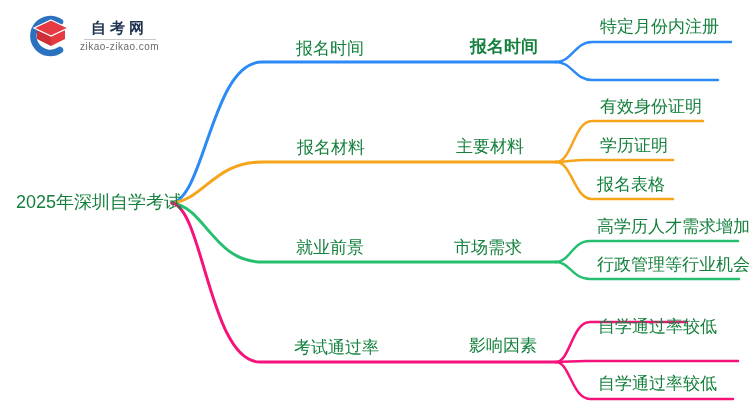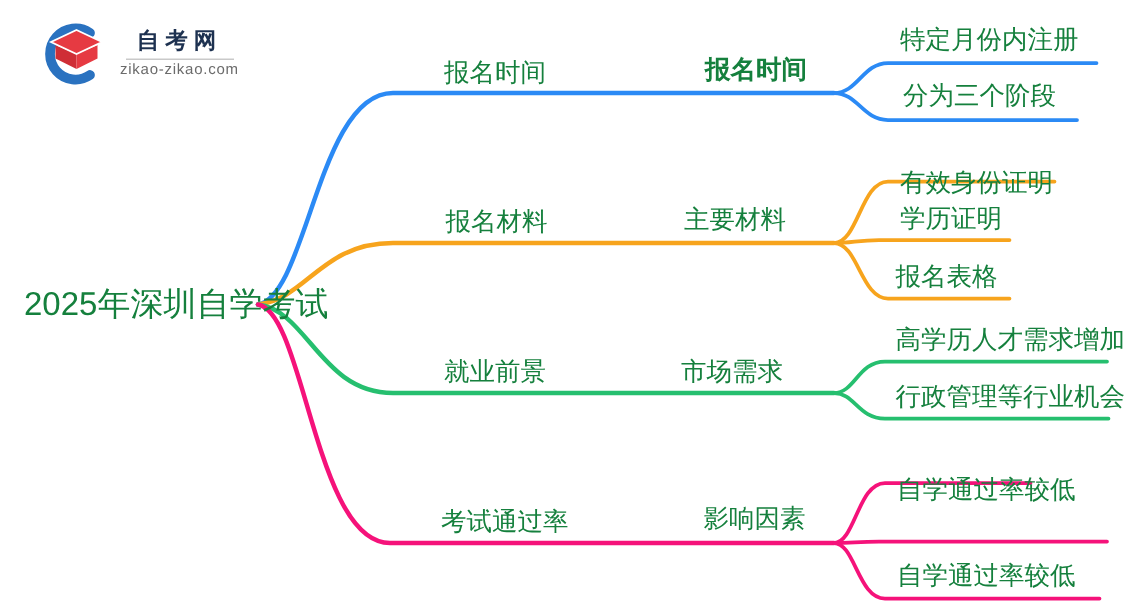--- a/index.html
+++ b/index.html
@@ -5,21 +5,21 @@
   html,body{margin:0;padding:0;background:#fff;}
   .stage{
     position:relative;width:750px;height:410px;background:#ffffff;overflow:hidden;
     font-family:"Liberation Sans",sans-serif;color:#1b1b1b;
   }
   .lines{position:absolute;left:0;top:0;}
   .lines path{fill:none;stroke-linecap:round;stroke-linejoin:round;}
   .lines path.main{stroke-width:3;}
   .lines path.leafline{stroke-width:2.5;}
   .node{position:absolute;white-space:nowrap;font-size:17px;line-height:21px;color:#15803d;}
-  .node.root{font-size:22px;}
+  .node.root{font-size:18px;}
   
   .logo{position:absolute;left:28px;top:13px;display:flex;align-items:center;}
   .logo-icon{flex:0 0 auto;}
   .logo-text{margin-left:6px;display:flex;flex-direction:column;align-items:center;}
   .logo-title{font-size:15px;font-weight:bold;letter-spacing:4px;line-height:18px;}
   .logo-divider{width:72px;border-top:1px solid #c9c9c9;margin:2px 0 1px 0;height:0;}
   .logo-domain{font-size:10px;color:#6b6b6b;letter-spacing:0.5px;line-height:12px;}
 </style>
 </head>
 <body>
@@ -75,22 +75,21 @@
   <div class="node" style="left:297px;top:137px;">报名材料</div>
   <div class="node" style="left:296px;top:237px;">就业前景</div>
   <div class="node" style="left:294px;top:337px;">考试通过率</div>
 
   <div class="node" style="left:470px;top:36px;font-weight:bold;">报名时间</div>
   <div class="node" style="left:456px;top:136px;">主要材料</div>
   <div class="node" style="left:454px;top:237px;">市场需求</div>
   <div class="node" style="left:469px;top:335px;">影响因素</div>
 
   <div class="node" style="left:600px;top:16px;">特定月份内注册</div>
-  <div class="node" style="left:602px;top:53px;">分为三个阶段</div>
-  <div class="node" style="left:600px;top:111px;">有效身份证明</div>
+  <div class="node" style="left:600px;top:96px;">有效身份证明</div>
   <div class="node" style="left:600px;top:135px;">学历证明</div>
   <div class="node" style="left:597px;top:174px;">报名表格</div>
   <div class="node" style="left:597px;top:216px;">高学历人才需求增加</div>
   <div class="node" style="left:597px;top:254px;">行政管理等行业机会</div>
   <div class="node" style="left:598px;top:316px;">自学通过率较低</div>
   <div class="node" style="left:598px;top:373px;">自学通过率较低</div>
 
 </div>
 
 </body></html>

